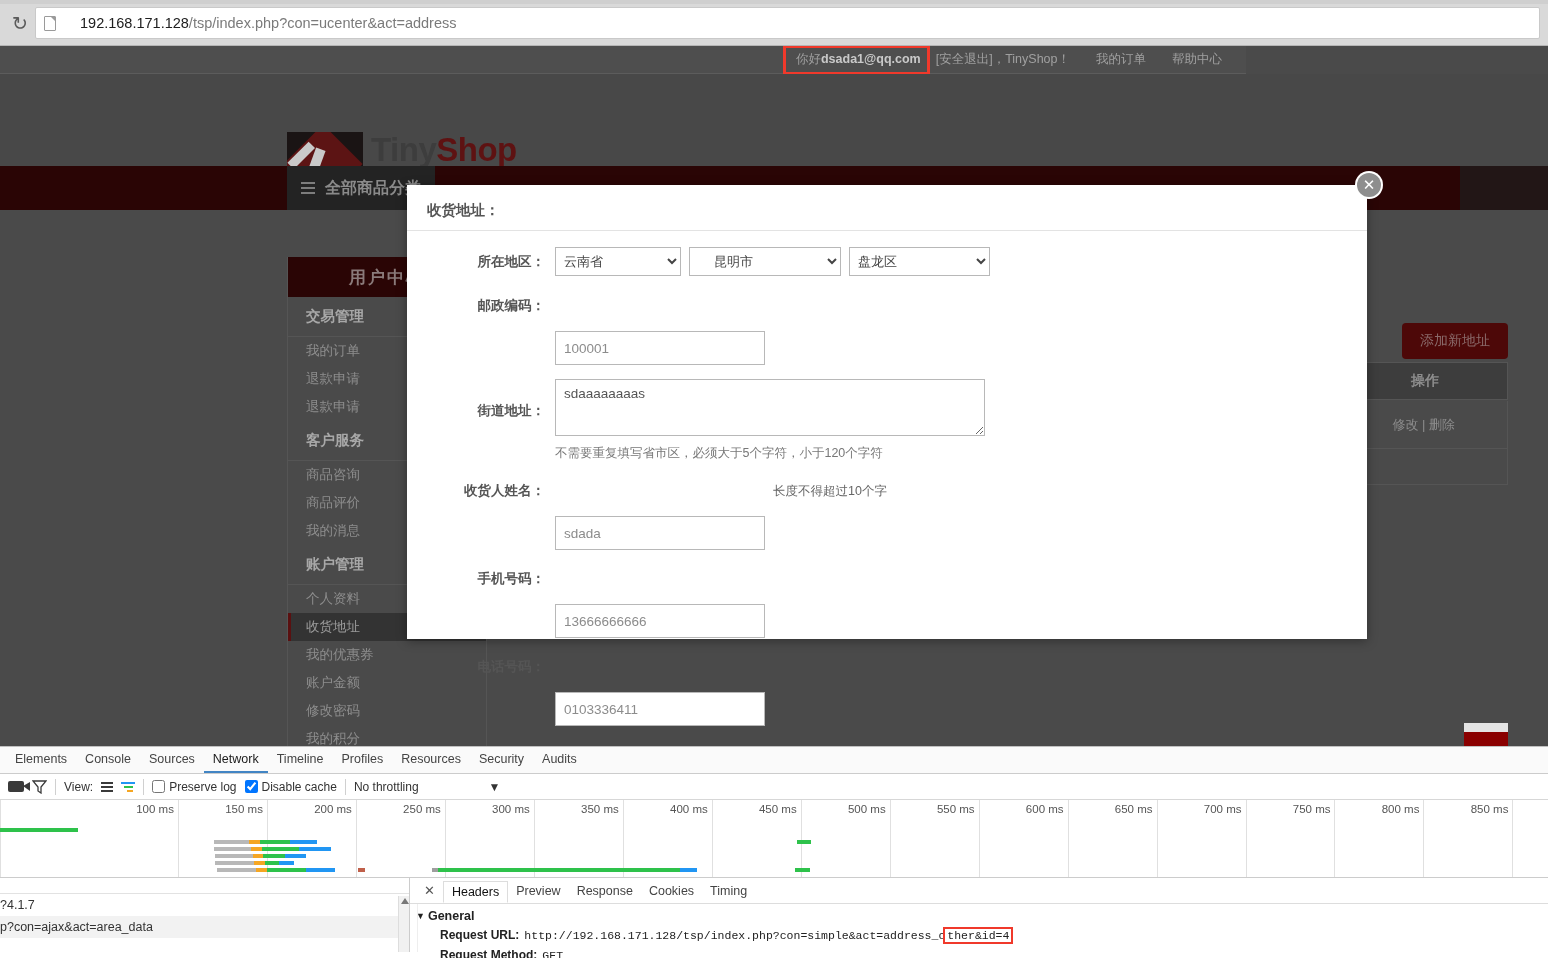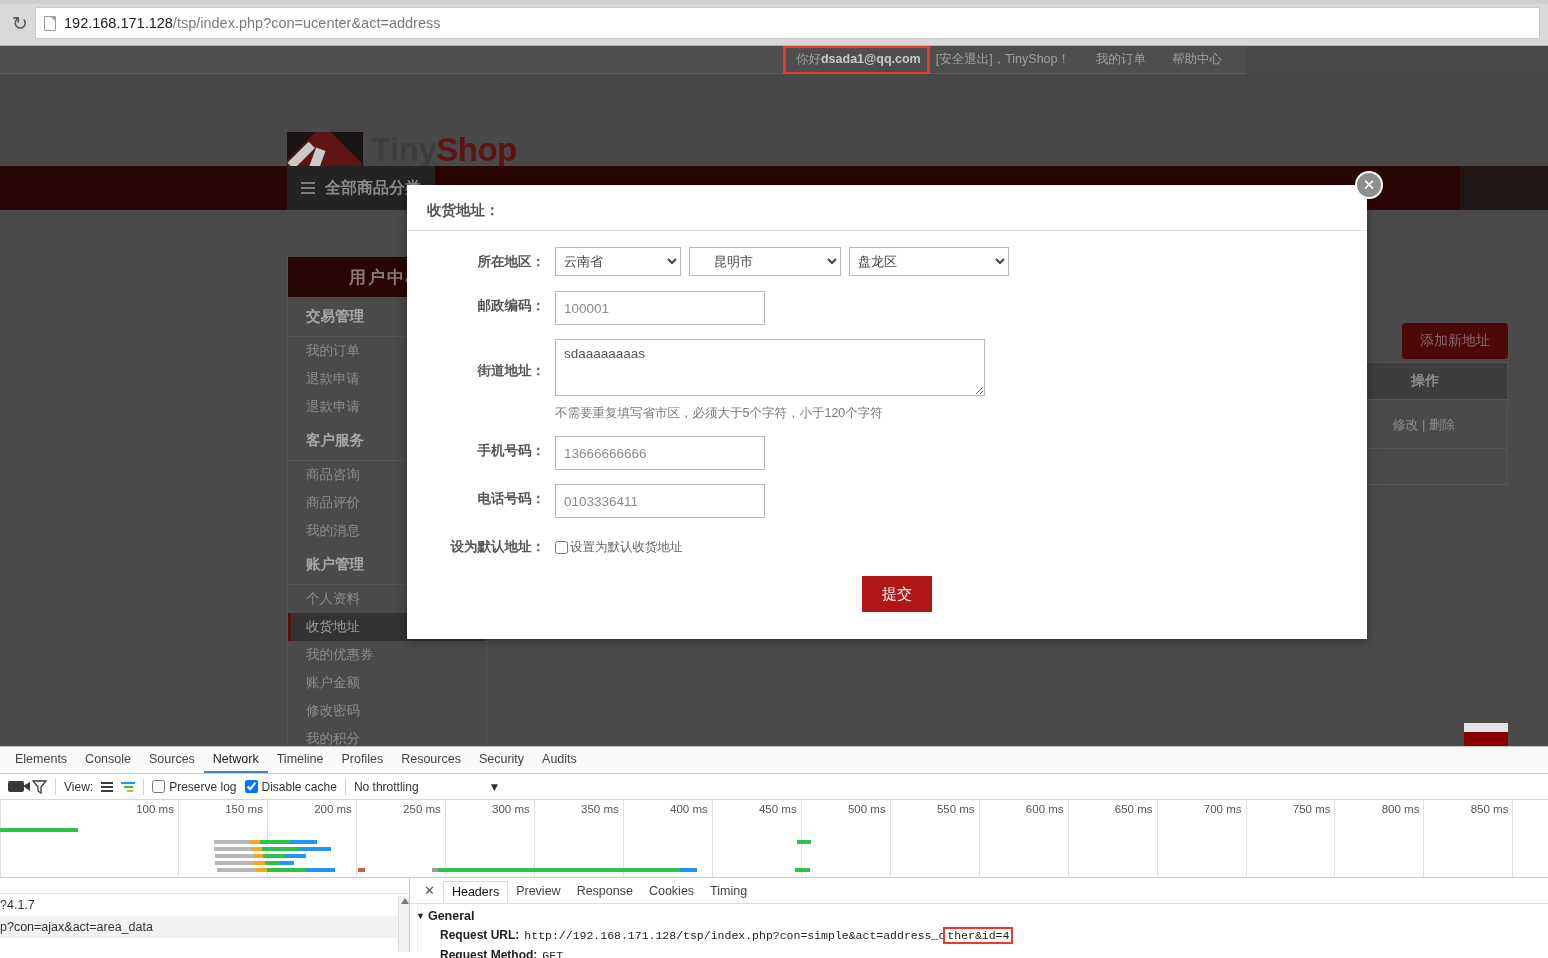--- a/index.html
+++ b/index.html
@@ -31,20 +31,21 @@
     font-family: "DejaVu Sans", sans-serif;
   }
   .omnibox {
     position: absolute; left: 35px; top: 7px;
     width: 1505px; height: 32px;
     background: #fff;
     border: 1px solid #c9c9c9;
     border-radius: 2px;
     display: flex; align-items: center;
     padding: 0 8px;
+    gap: 16px;
   }
   .page-icon {
     width: 12px; height: 15px;
     border: 1px solid #9a9a9a; border-radius: 1px;
     background: #fff; margin-right: 8px; flex: 0 0 auto;
     position: relative;
   }
   .page-icon:after {
     content: ""; position: absolute; top: 0; right: 0;
     border-left: 4px solid transparent;
@@ -244,27 +245,28 @@
   }
   .fctrl { display: flex; align-items: flex-start; gap: 8px; flex-wrap: wrap; }
   select.sel {
     height: 29px; font-size: 13px; color: #444;
     border: 1px solid #b8b8b8; background: #fff;
     padding: 2px 4px;
     font-family: "Liberation Sans", sans-serif;
   }
   select.sel.w1 { width: 126px; }
   select.sel.w2 { width: 152px; padding-left: 20px; }
-  select.sel.w3 { width: 160px; }
+  select.sel.w3 { width: 141px; }
   input.txt {
     width: 210px; height: 30px;
     border: 1px solid #b8b8b8; background: #fff;
     font-size: 13.5px; color: #8c8c8c; padding: 16px 8px;
     outline: none;
     font-family: "Liberation Sans", sans-serif;
+    margin-top: 40px;
   }
   textarea.area {
     width: 430px; height: 57px;
     border: 1px solid #b8b8b8; background: #fff;
     font-size: 13.5px; color: #555; padding: 6px 8px;
     outline: none; resize: both;
     font-family: "Liberation Sans", sans-serif;
   }
   .hint { font-size: 12.5px; color: #777; margin-top: 5px; }
   .hint-inline { font-size: 12.5px; color: #666; line-height: 30px; }
@@ -473,20 +475,27 @@
         </div>
 
         <div class="frow">
           <div class="flabel" style="line-height:64px">街道地址：</div>
           <div class="fctrl" style="display:block">
             <textarea class="area" style="">sdaaaaaaaas</textarea>
             <div class="hint">不需要重复填写省市区，必须大于5个字符，小于120个字符</div>
           </div>
         </div>
 
+        <div class="frow">
+          <div class="flabel">收货人姓名：</div>
+          <div class="fctrl">
+            <input class="txt" value="sdada" style="">
+            <span class="hint-inline">长度不得超过10个字</span>
+          </div>
+        </div>
 
         <div class="frow">
           <div class="flabel">手机号码：</div>
           <div class="fctrl">
             <input class="txt" value="13666666666" style="">
           </div>
         </div>
 
         <div class="frow">
           <div class="flabel">电话号码：</div>

